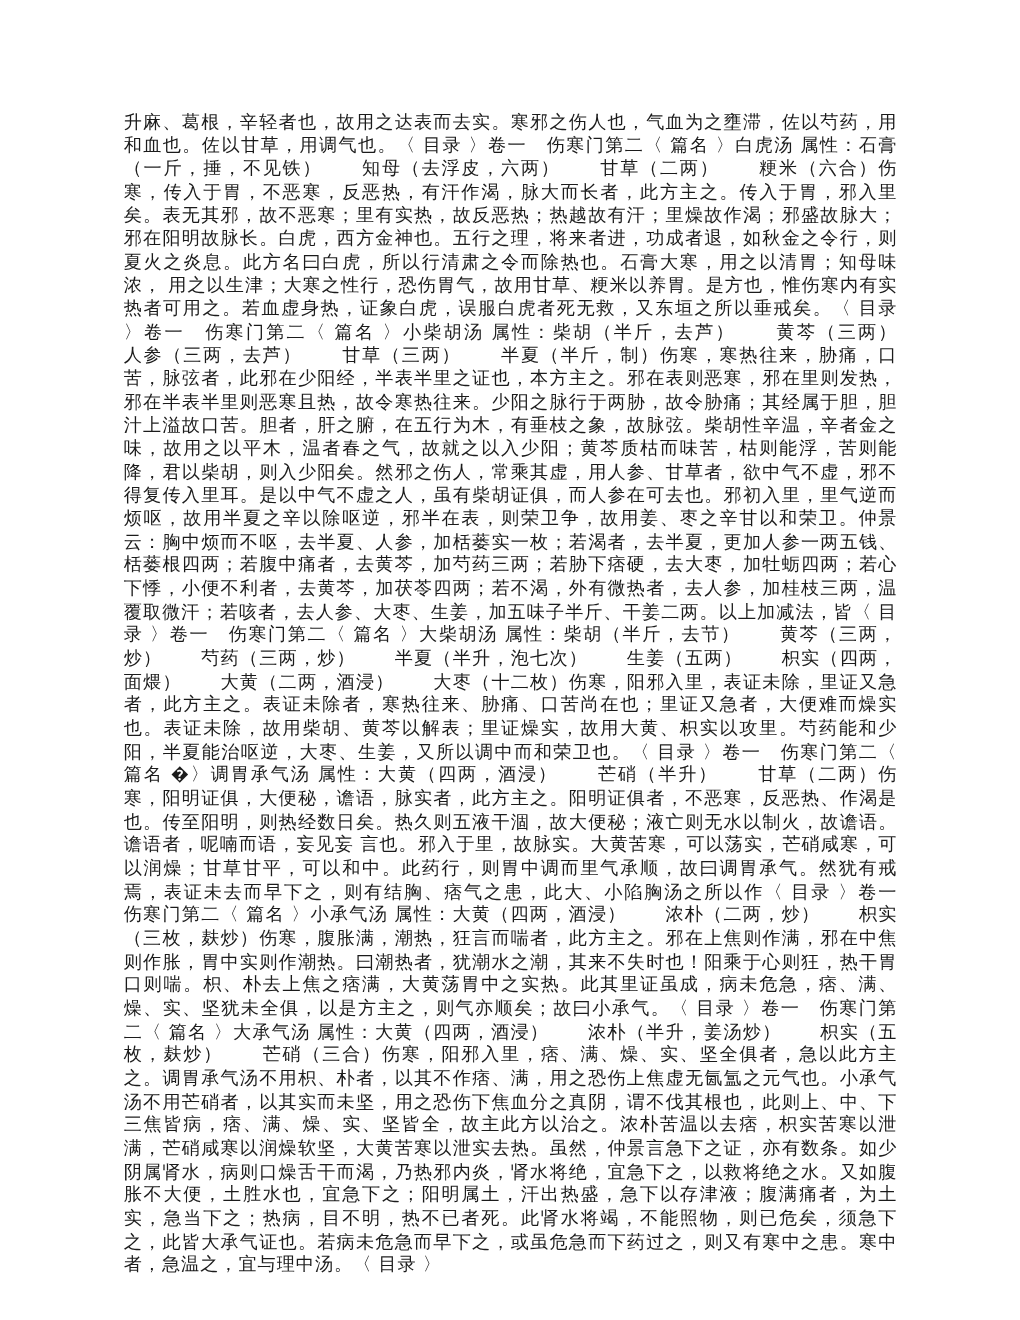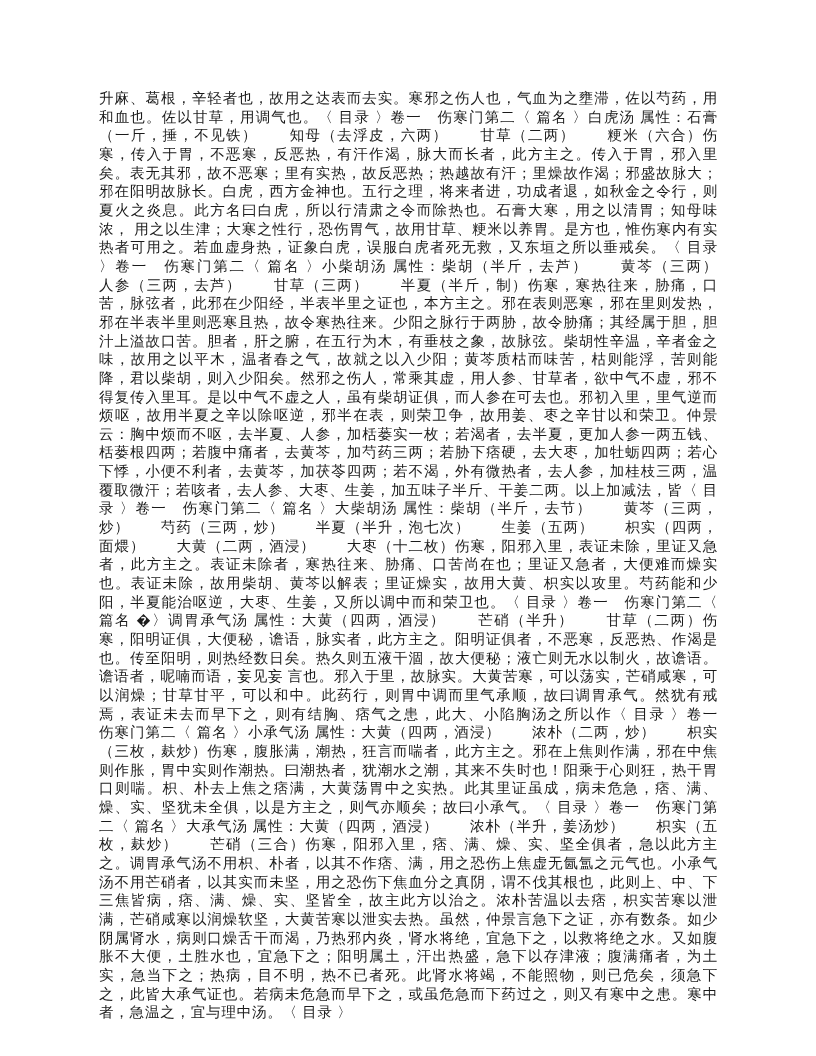--- a/index.html
+++ b/index.html
@@ -12,21 +12,21 @@
     width: 816px;
     height: 1056px;
     background: #ffffff;
     overflow: hidden;
   }
   .doc-text {
     position: absolute;
     left: 99px;
     top: 89px;
     width: 619px;
-    font-family: Liberation Serif, serif;
+    font-family: Liberation Sans, sans-serif;
     font-size: 14.5px;
     line-height: 18.65px;
     letter-spacing: 0.8px;
     color: #1b1b1b;
     text-align: justify;
     text-justify: inter-ideograph;
     word-break: break-all;
   }
   .doc-text span {
     display: inline;

